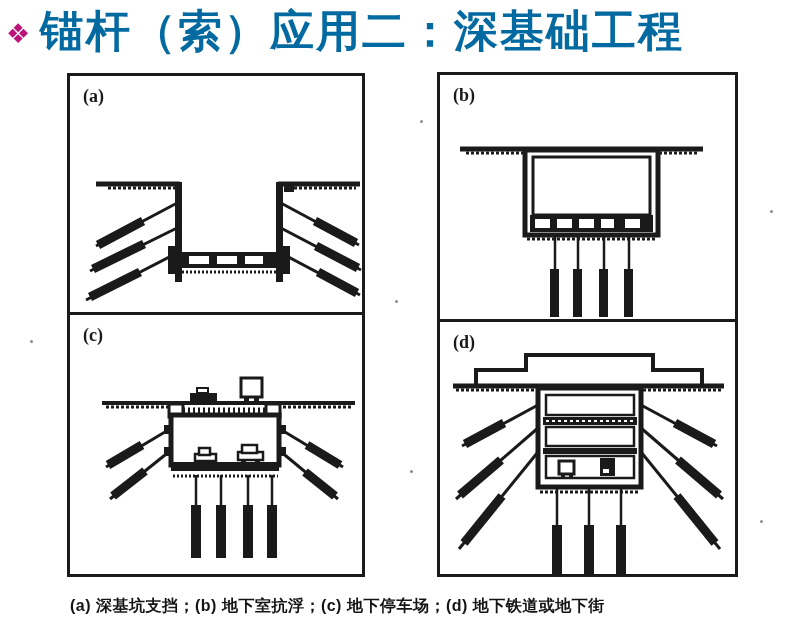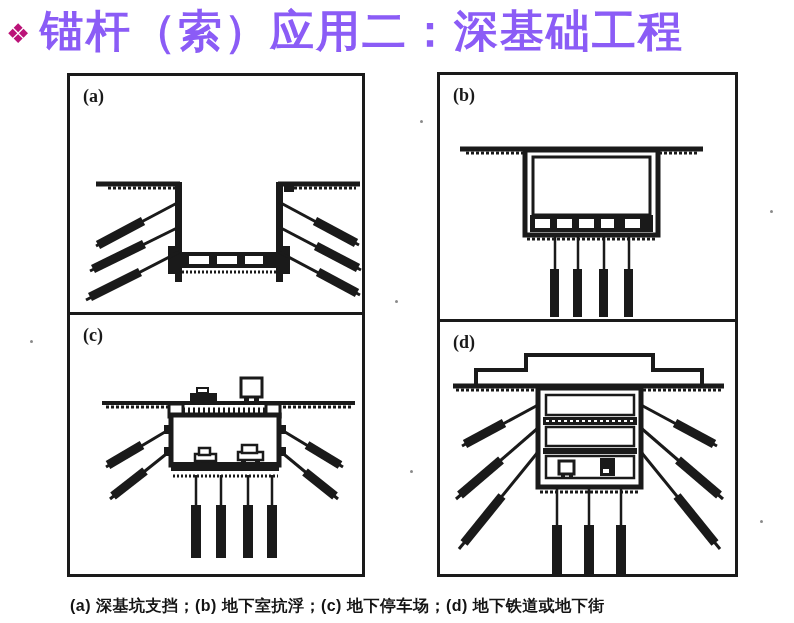--- a/index.html
+++ b/index.html
@@ -43,21 +43,21 @@
     margin-left:24px;
   }
   
   .speck{position:absolute;width:3px;height:3px;background:#8a8a8a;border-radius:50%;}
 </style>
 </head>
 <body>
 
 <div class="title-row">
   <span class="bullet" style="color:#bb1378">❖</span>
-  <div class="slide-title" style="color:#8b5cf6">锚杆（索）应用二：深基础工程</div>
+  <div class="slide-title" style="color:#0369a1">锚杆（索）应用二：深基础工程</div>
 </div>
 
 <div class="col col-left">
 
   <div class="panel panel-top" id="panel-a">
     <div class="panel-label">(a)</div>
     <svg viewBox="0 0 292 236" preserveAspectRatio="none">
       <g stroke="#1a1a1a" fill="none" stroke-linecap="butt">
 
         <line x1="26" y1="108" x2="110" y2="108" stroke-width="5"></line>

